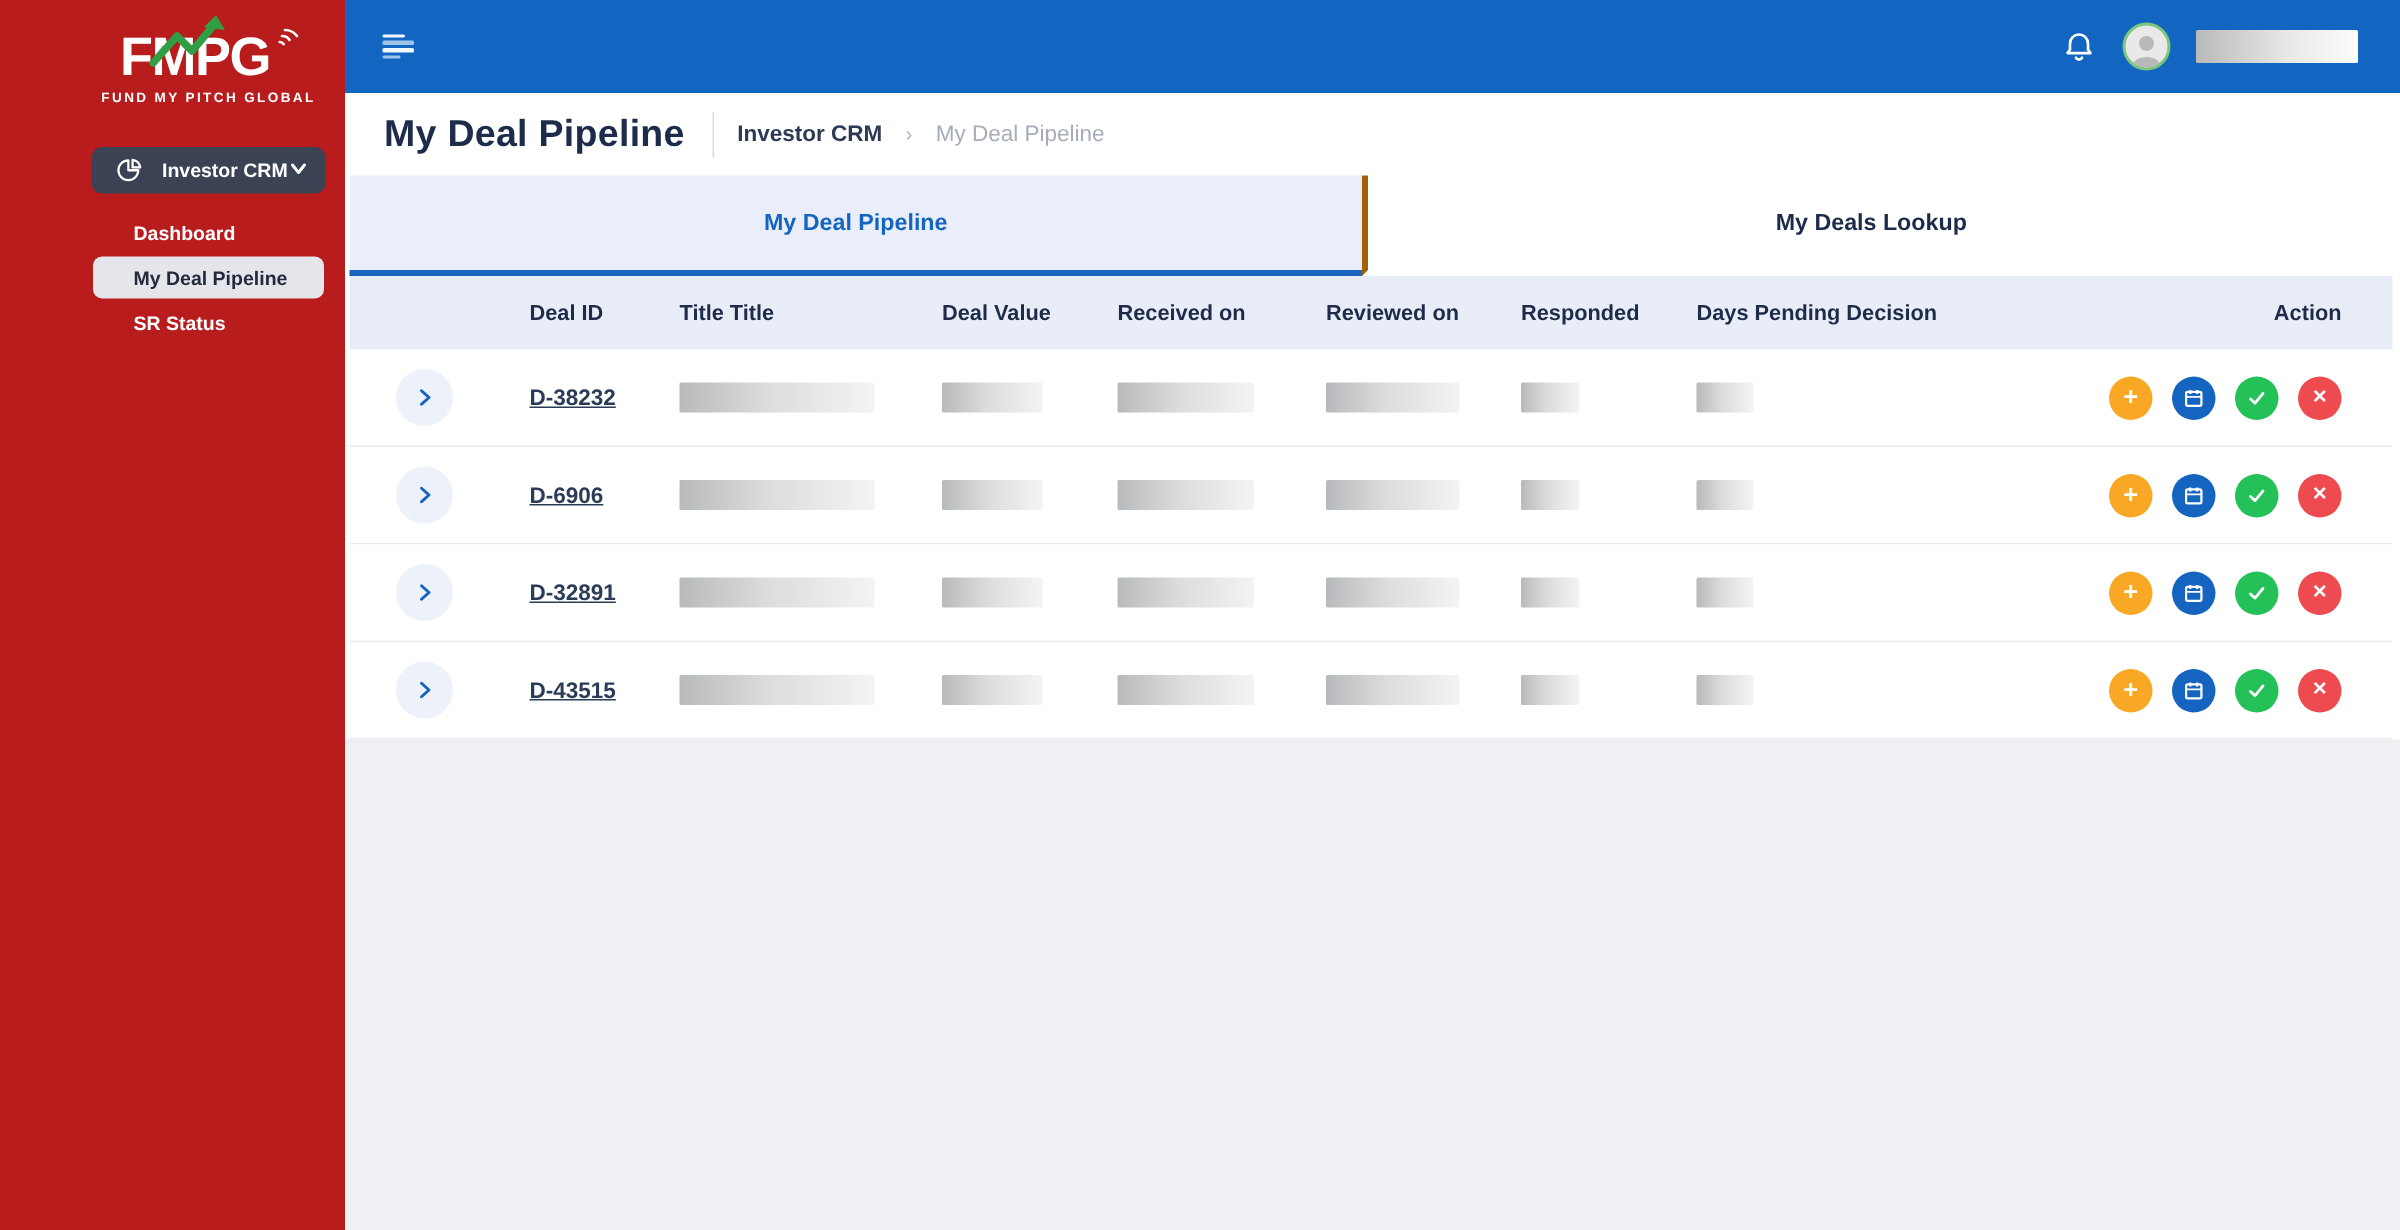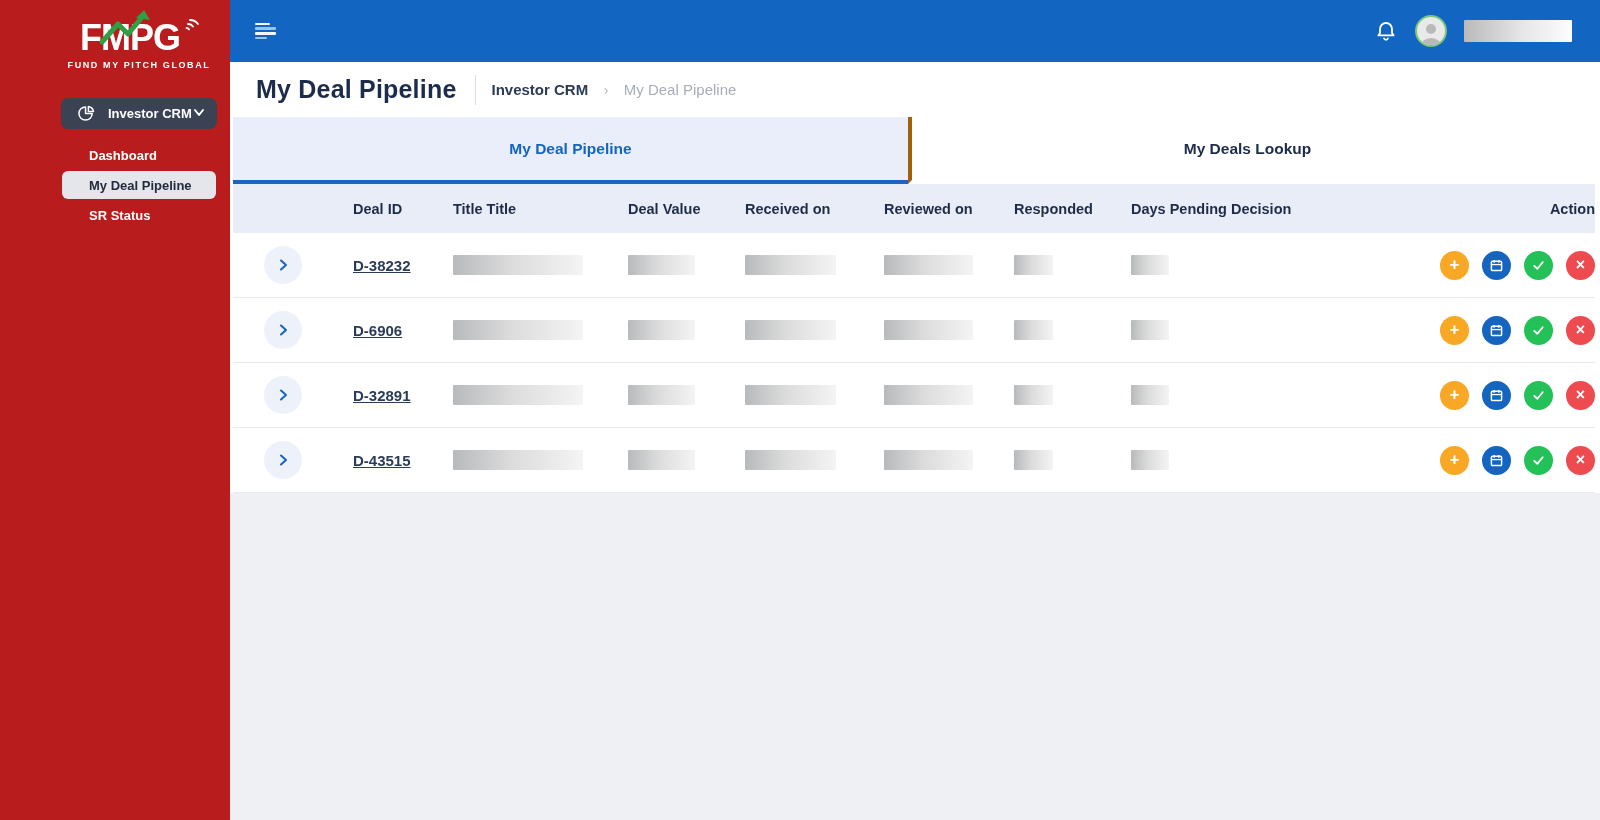--- a/index.html
+++ b/index.html
@@ -53,21 +53,21 @@
 
   .cell { display:flex; align-items:center; }
   .col-expand { width:120px; padding-left:31px; }
   .col-id     { width:100px; }
   .col-title  { width:175px; }
   .col-value  { width:117px; }
   .col-recv   { width:139px; }
   .col-rev    { width:130px; }
   .col-resp   { width:117px; }
   .col-days   { width:166px; }
-  .col-action { flex:1; justify-content:flex-end; gap:13px; }
+  .col-action { flex:1; justify-content:flex-end; padding-right:34px; gap:13px; }
 
   .expand-btn { width:38px; height:38px; border-radius:50%; background:#edf1fa; border:none; display:flex; align-items:center; justify-content:center; cursor:pointer; }
   .deal-link { font-size:15px; font-weight:700; color:#2b3c57; text-decoration:underline; cursor:pointer; }
   .skel { height:20px; border-radius:1px; background:linear-gradient(90deg,#b7babc 0%,#dcdcdc 45%,#f4f4f4 100%); }
   .sk-title{width:130px;} .sk-value{width:67px;} .sk-recv{width:91px;} .sk-rev{width:89px;} .sk-resp{width:39px;} .sk-days{width:38px;}
 
   .act-btn { width:29px; height:29px; border-radius:50%; border:none; color:#ffffff; display:flex; align-items:center; justify-content:center; cursor:pointer; font-weight:700; }
   .act-add { background:#f9a825; font-size:17px; }
   .act-cal { background:#1565c0; }
   .act-ok  { background:#24c058; }

